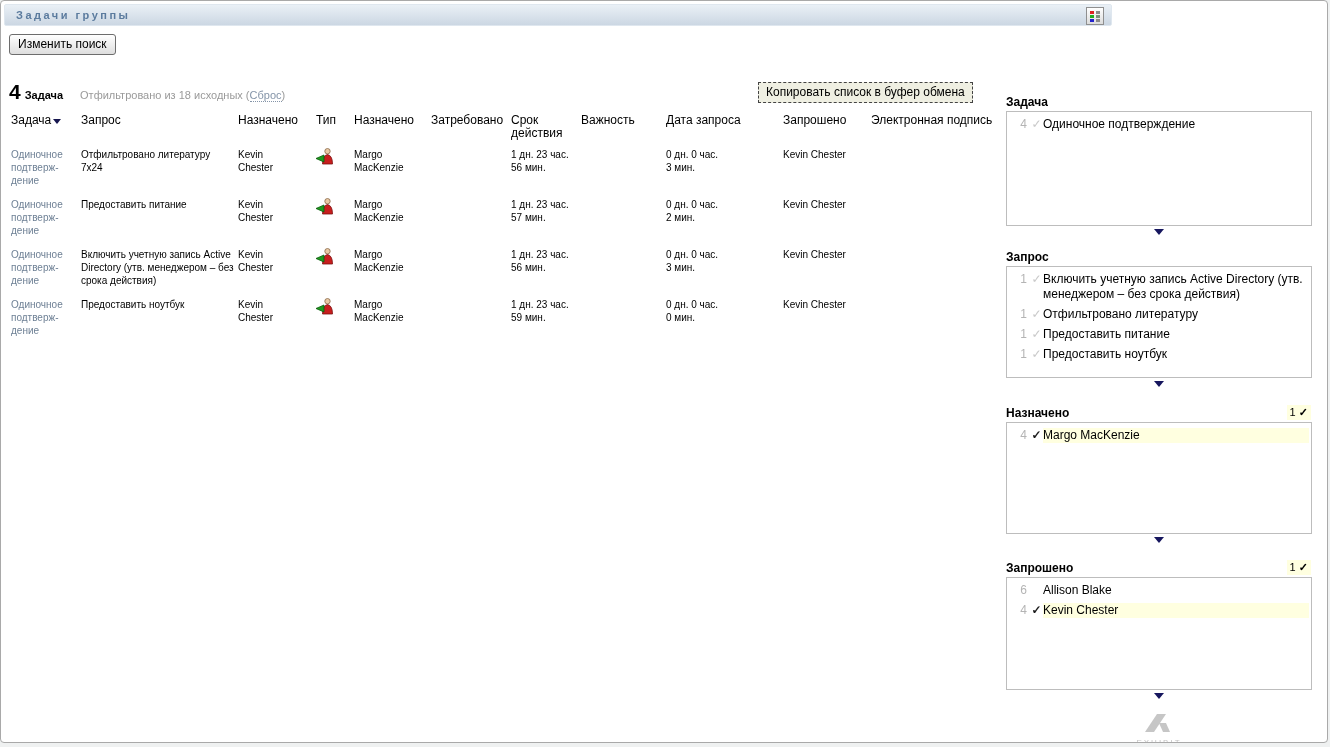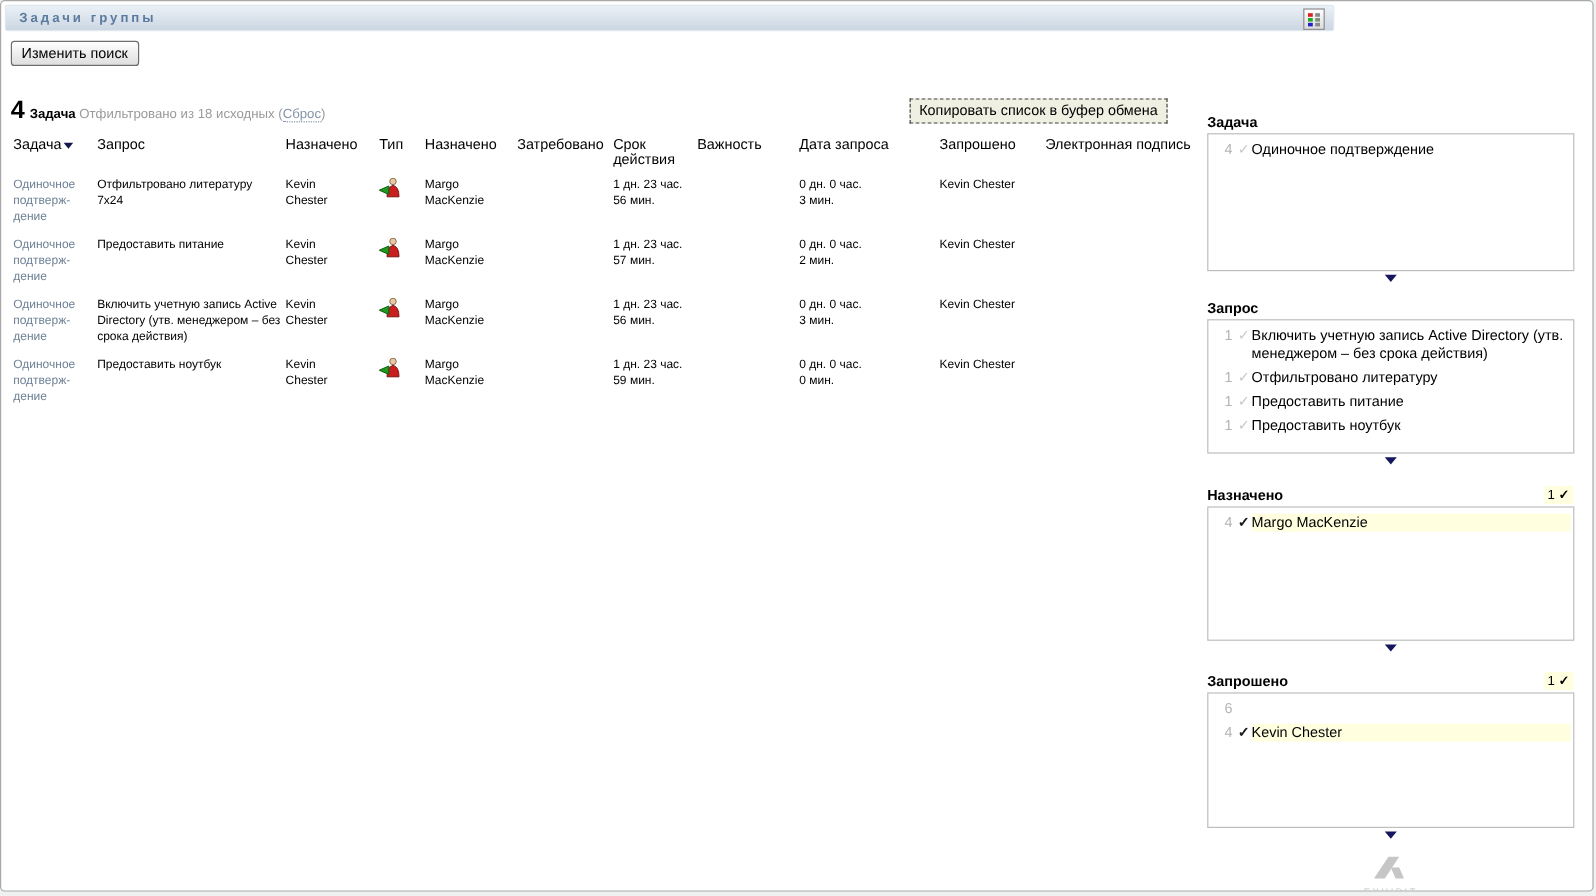--- a/index.html
+++ b/index.html
@@ -31,21 +31,21 @@
     position:absolute; left:8px; top:33px;
     font-family:"Liberation Sans",sans-serif; font-size:12px; color:#000;
     background:linear-gradient(#ffffff,#dedede); border:1px solid #6d6d6d; border-radius:3px;
     padding:2px 8px 3px 8px; cursor:pointer;
   }
 
   
   .results-line { position:absolute; left:8px; top:79px; display:flex; align-items:baseline; white-space:nowrap; }
   .res-count { font-size:21px; font-weight:bold; color:#000; margin-right:4px; }
   .res-unit  { font-size:11px; font-weight:bold; color:#000; }
-  .res-gray  { font-size:11px; color:#9a9a9a; margin-left:3px; }
+  .res-gray  { font-size:11px; color:#9a9a9a; margin-left:17px; }
   .res-reset { font-size:11px; color:#8494a8; border-bottom:1px dotted #8494a8; cursor:pointer; }
 
   .copy-btn {
     position:absolute; left:757px; top:81px;
     font-family:"Liberation Sans",sans-serif; font-size:12px; color:#000;
     background:#efefe2; border:1px dashed #444; padding:2px 7px 3px 7px; cursor:pointer;text-align:center;
   }
 
   
   .task-table { position:absolute; left:10px; top:112px; width:985px; border-collapse:collapse; table-layout:fixed; }
@@ -289,20 +289,21 @@
 
     <div class="gap4">
       <div class="facet-title">
         <span>Запрошено</span>
         <span class="facet-badge"><span>1</span> <span class="dark">✓</span></span>
       </div>
       <div class="facet-box box-reqd">
         <div class="facet-item">
           <span class="fi-count">6</span>
           <span class="fi-check"></span>
+          <span class="fi-label">Allison Blake</span>
         </div>
         <div class="facet-item">
           <span class="fi-count">4</span>
           <span class="fi-check dark">✓</span>
           <span class="fi-label sel">Kevin Chester</span>
         </div>
       </div>
       <div class="facet-exp"></div>
     </div>
 

